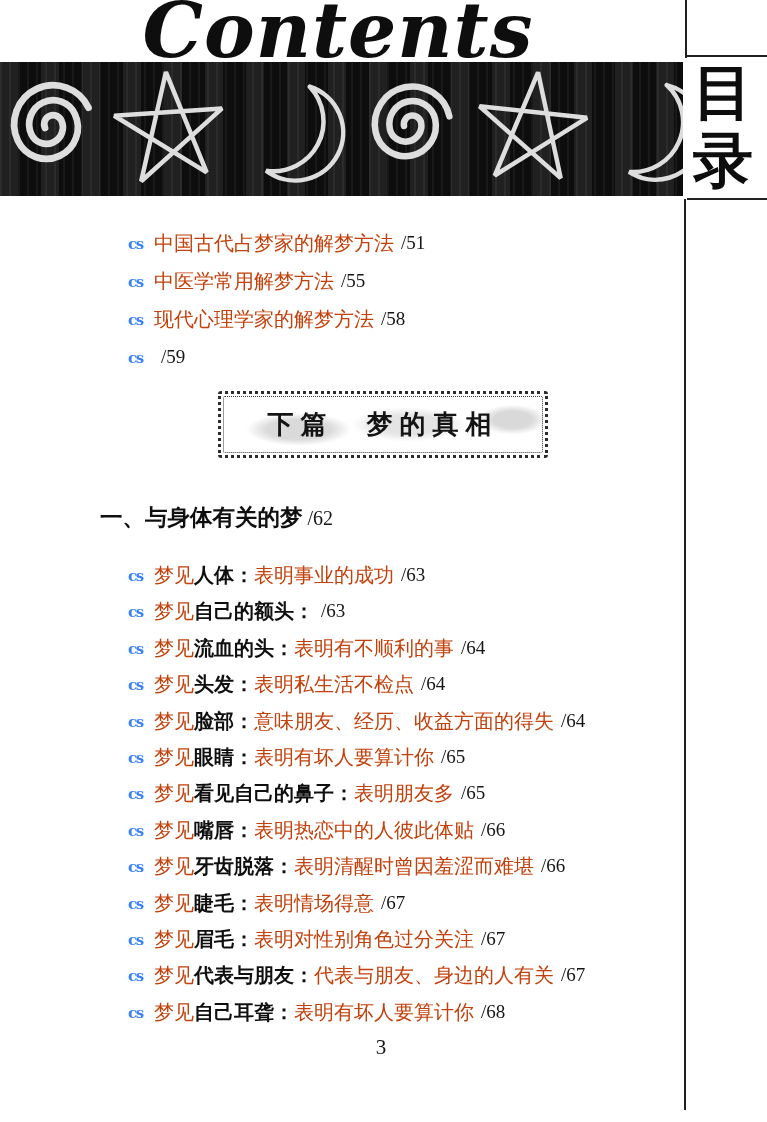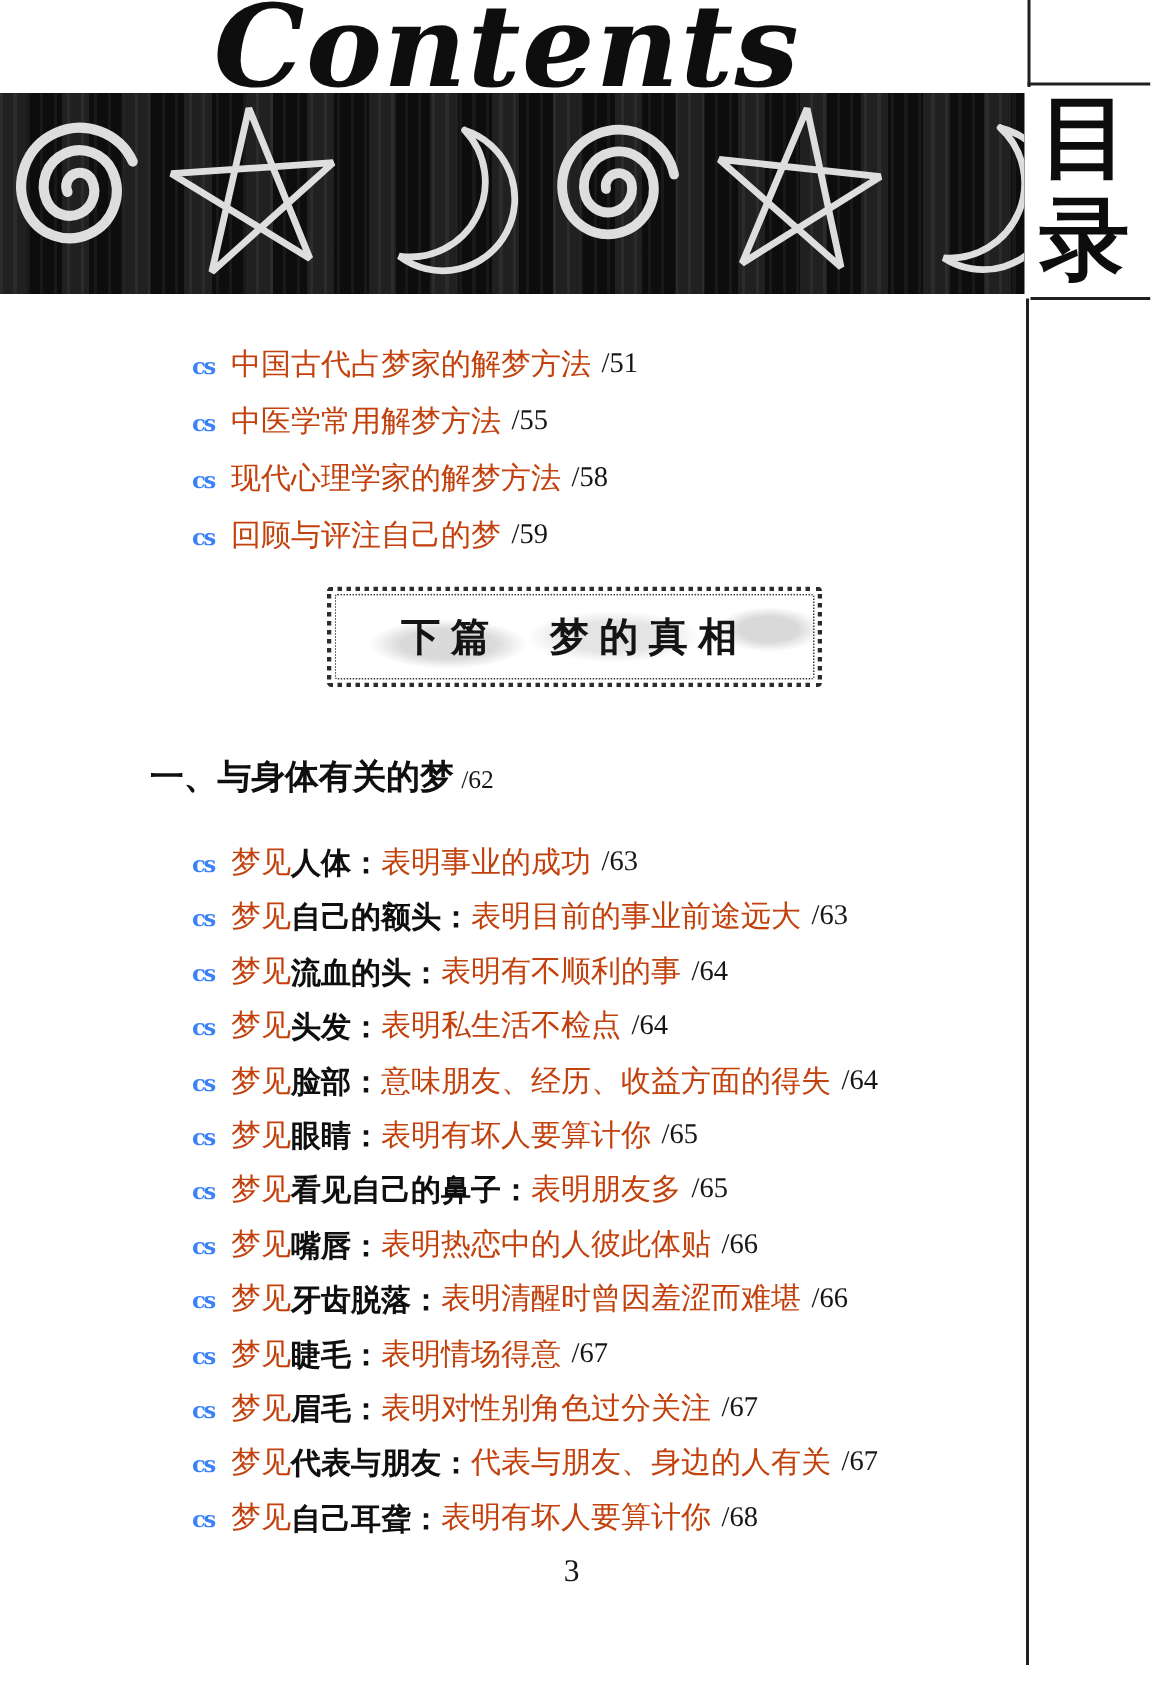--- a/index.html
+++ b/index.html
@@ -74,21 +74,21 @@
     font-weight:bold;font-size:26px;letter-spacing:7px;color:#141414;white-space:nowrap;
   }
 
   
   .section-heading{
     position:absolute;left:100px;top:502px;white-space:nowrap;
     font-family:"DejaVu Sans","Liberation Sans",sans-serif;
     font-weight:bold;font-size:22.5px;color:#0f0f0f;
   }
   .section-heading .pg{
-    font-family:"Liberation Serif","DejaVu Serif",serif;font-weight:normal;font-size:17px;margin-left:5px;
+    font-family:"Liberation Serif","DejaVu Serif",serif;font-weight:normal;font-size:20px;margin-left:5px;
   }
 
   
   .page-number{
     position:absolute;left:355px;top:1035px;width:52px;text-align:center;
     font-size:21px;color:#161616;
   }
 </style>
 </head>
 <body>
@@ -141,21 +141,20 @@
       <span class="cn">中医学常用解梦方法</span>
       <span class="pg">/55</span>
     </div>
     <div class="row">
       <span class="bullet">cs</span>
       <span class="cn">现代心理学家的解梦方法</span>
       <span class="pg">/58</span>
     </div>
     <div class="row">
       <span class="bullet">cs</span>
-      <span class="cn">回顾与评注自己的梦</span>
       <span class="pg">/59</span>
     </div>
   </div>
 
   <div class="part-banner">
     <span class="part-label">下篇　梦的真相</span>
   </div>
 
   <div class="section-heading">
     <span>一、与身体有关的梦</span><span class="pg">/62</span>
@@ -168,21 +167,20 @@
         <span class="kw">人体</span>
         <span class="kw">：</span>
         <span class="cn">表明事业的成功</span>
         <span class="pg">/63</span>
     </div>
     <div class="row">
       <span class="bullet">cs</span>
       <span class="cn">梦见</span>
         <span class="kw">自己的额头</span>
         <span class="kw">：</span>
-        <span class="cn">表明目前的事业前途远大</span>
         <span class="pg">/63</span>
     </div>
     <div class="row">
       <span class="bullet">cs</span>
       <span class="cn">梦见</span>
         <span class="kw">流血的头</span>
         <span class="kw">：</span>
         <span class="cn">表明有不顺利的事</span>
         <span class="pg">/64</span>
     </div>

